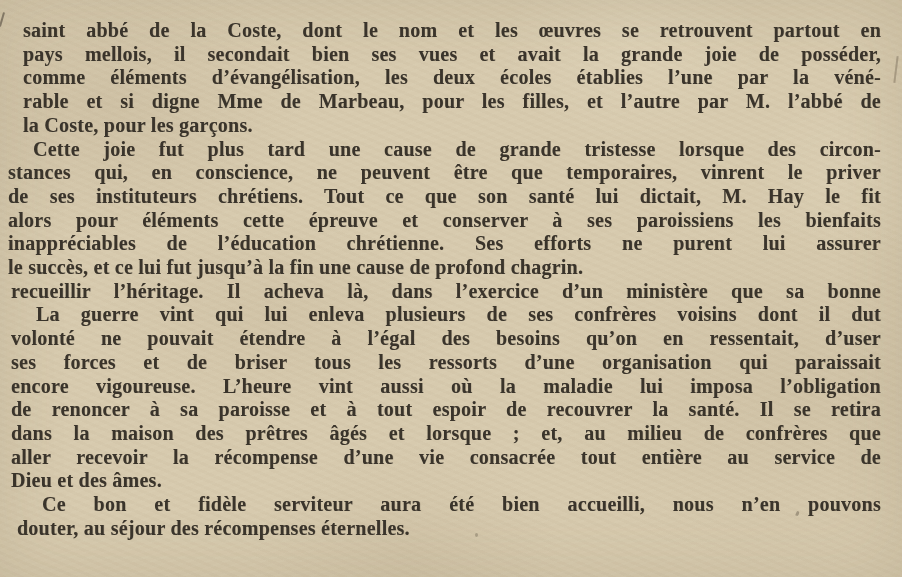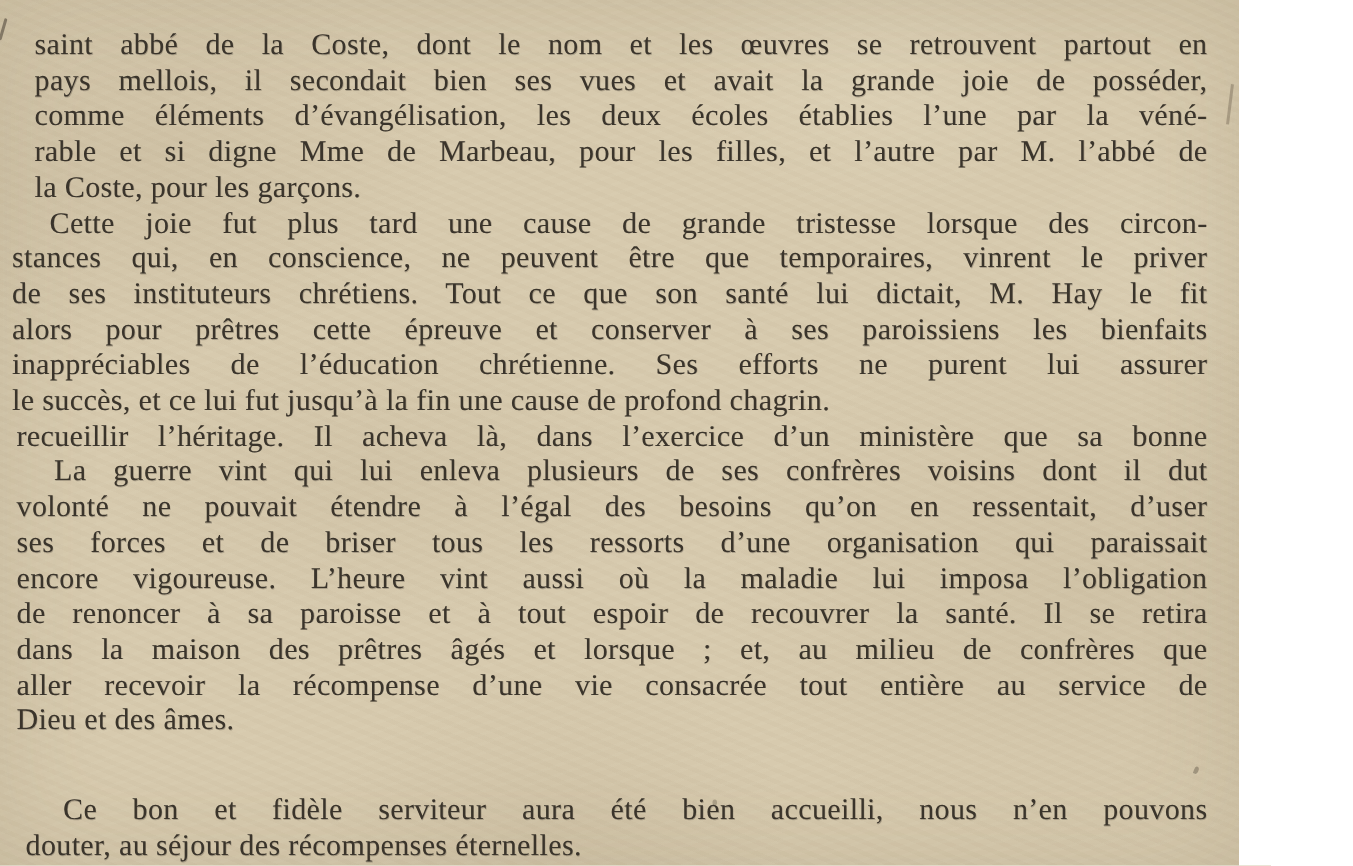--- a/index.html
+++ b/index.html
@@ -4,35 +4,36 @@
 <style>
   html, body {
     margin: 0;
     padding: 0;
     width: 902px;
     height: 577px;
     overflow: hidden;
   }
   .page {
     position: relative;
-    width: 826px;
+    width: 902px;
     height: 577px;
     background-color: #d7caae;
     background-image:
       radial-gradient(ellipse 320px 220px at 12% 18%, rgba(120,100,70,.09), transparent 62%),
       radial-gradient(ellipse 420px 300px at 88% 68%, rgba(120,100,70,.08), transparent 60%),
       radial-gradient(ellipse 260px 190px at 45% 96%, rgba(130,110,80,.07), transparent 60%),
       radial-gradient(ellipse 300px 170px at 30% 55%, rgba(115,95,65,.06), transparent 60%),
       radial-gradient(ellipse 220px 160px at 70% 8%, rgba(255,250,230,.12), transparent 60%),
       radial-gradient(ellipse 180px 140px at 95% 30%, rgba(255,250,230,.08), transparent 60%),
       repeating-linear-gradient(23deg, rgba(140,120,90,.035) 0 3px, transparent 3px 7px),
       repeating-linear-gradient(-19deg, rgba(255,248,225,.035) 0 2px, transparent 2px 6px);
     box-shadow: inset 0 0 70px rgba(90,75,50,0.14);
     font-family: "Liberation Serif", "DejaVu Serif", serif;
     color: #3a342b;
+    font-weight: bold;
   }
   .text-block {
     position: absolute;
     left: 21px;
     right: 21px;
     top: 19px;
   }
   .line {
     font-size: 20px;
     line-height: 23.7px;
@@ -45,21 +46,21 @@
   .line.end {
     text-align-last: left;
   }
   .line.indent {
     text-indent: 25px;
   }
   
   .paragraph.p1 { margin-left: 2px; }
   .paragraph.p2 { margin-left: -13px; }
   .paragraph.p3 { margin-left: -10px; }
-  .paragraph.p4 { margin-left: -4px; margin-top: 36px; }
+  .paragraph.p4 { margin-left: -4px; }
 
   .speck {
     position: absolute;
     background: rgba(60,52,42,0.5);
   }
   .speck.left-edge-mark {
     left: 1px; top: 12px; width: 2px; height: 15px;
     transform: rotate(16deg);
     border-radius: 2px;
   }
@@ -93,21 +94,21 @@
         <div class="line">saint abbé de la Coste, dont le nom et les œuvres se retrouvent partout en</div>
         <div class="line">pays mellois, il secondait bien ses vues et avait la grande joie de posséder,</div>
         <div class="line">comme éléments d’évangélisation, les deux écoles établies l’une par la véné-</div>
         <div class="line">rable et si digne Mme de Marbeau, pour les filles, et l’autre par M. l’abbé de</div>
         <div class="line end">la Coste, pour les garçons.</div>
       </div>
       <div class="paragraph p2">
         <div class="line indent">Cette joie fut plus tard une cause de grande tristesse lorsque des circon-</div>
         <div class="line">stances qui, en conscience, ne peuvent être que temporaires, vinrent le priver</div>
         <div class="line">de ses instituteurs chrétiens. Tout ce que son santé lui dictait, M. Hay le fit</div>
-        <div class="line">alors pour prêtres cette épreuve et conserver à ses paroissiens les bienfaits</div>
+        <div class="line">alors pour éléments cette épreuve et conserver à ses paroissiens les bienfaits</div>
         <div class="line">inappréciables de l’éducation chrétienne. Ses efforts ne purent lui assurer</div>
         <div class="line end">le succès, et ce lui fut jusqu’à la fin une cause de profond chagrin.</div>
       </div>
       <div class="paragraph p3">
         <div class="line">recueillir l’héritage. Il acheva là, dans l’exercice d’un ministère que sa bonne</div>
         <div class="line indent">La guerre vint qui lui enleva plusieurs de ses confrères voisins dont il dut</div>
         <div class="line">volonté ne pouvait étendre à l’égal des besoins qu’on en ressentait, d’user</div>
         <div class="line">ses forces et de briser tous les ressorts d’une organisation qui paraissait</div>
         <div class="line">encore vigoureuse. L’heure vint aussi où la maladie lui imposa l’obligation</div>
         <div class="line">de renoncer à sa paroisse et à tout espoir de recouvrer la santé. Il se retira</div>

